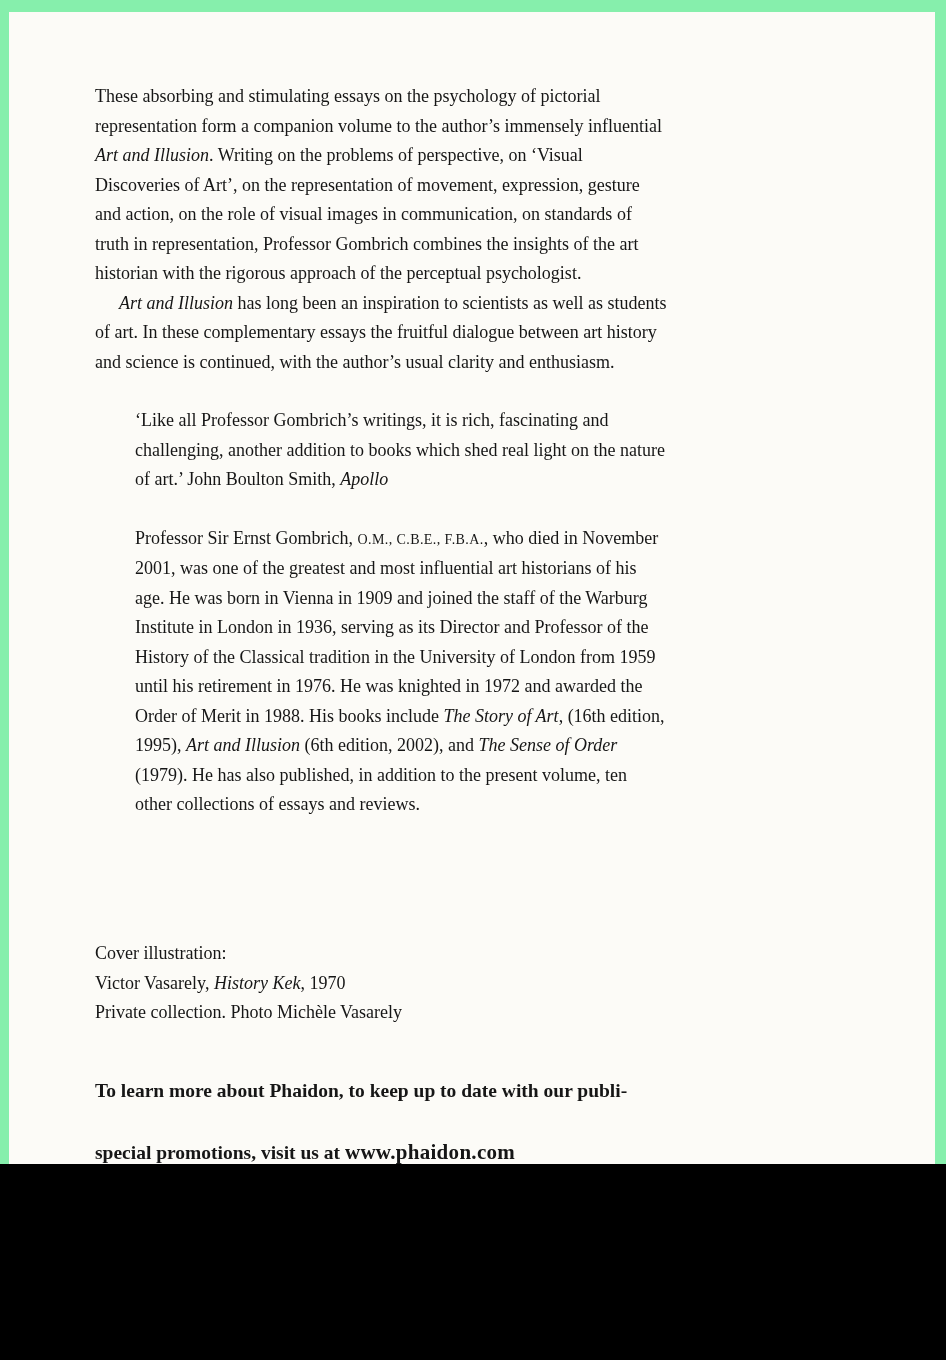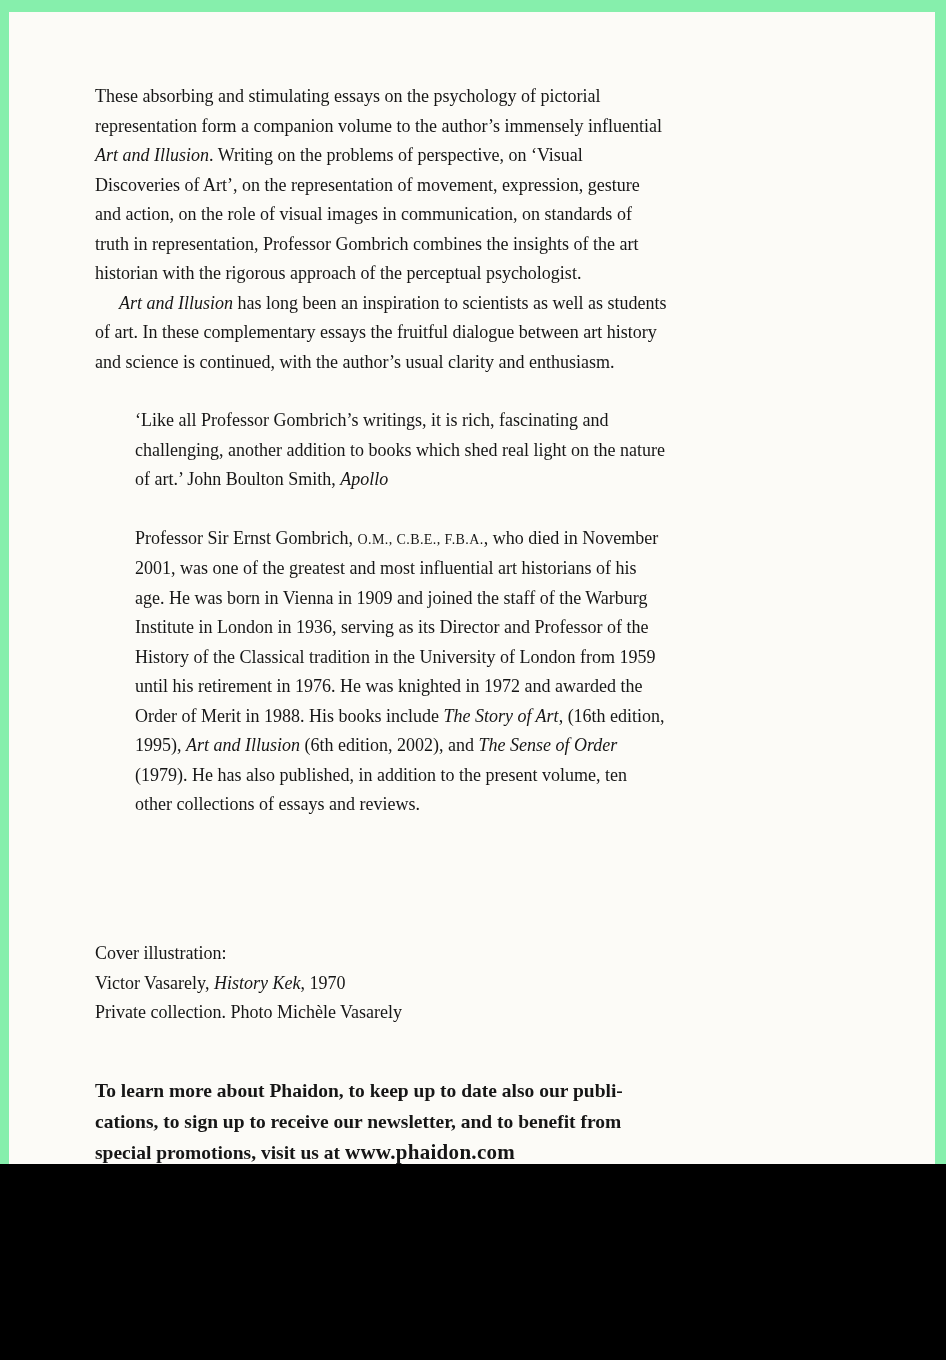--- a/index.html
+++ b/index.html
@@ -48,21 +48,21 @@
       <p class="para gap"><span>‘Like all Professor Gombrich’s writings, it is rich, fascinating and challenging, another addition to books which shed real light on the nature of art.’ John Boulton Smith, </span><span class="it">Apollo</span></p>
       <p class="para gap"><span>Professor Sir Ernst Gombrich, </span><span class="sc">O.M., C.B.E., F.B.A.</span><span>, who died in November 2001, was one of the greatest and most influential art historians of his age. He was born in Vienna in 1909 and joined the staff of the Warburg Institute in London in 1936, serving as its Director and Professor of the History of the Classical tradition in the University of London from 1959 until his retirement in 1976. He was knighted in 1972 and awarded the Order of Merit in 1988. His books include </span><span class="it">The Story of Art</span><span>, (16th edition, 1995), </span><span class="it">Art and Illusion</span><span> (6th edition, 2002), and </span><span class="it">The Sense of Order</span><span> (1979). He has also published, in addition to the present volume, ten other collections of essays and reviews.</span></p>
     </div>
 
     <div class="cover-note">
       <div>Cover illustration:</div>
       <div><span>Victor Vasarely, </span><span class="it">History Kek</span><span>, 1970</span></div>
       <div>Private collection. Photo Michèle Vasarely</div>
     </div>
 
-    <div class="promo"><span>To learn more about Phaidon, to keep up to date also our publi-</span><br><span>cations, to sign up to receive our newsletter, and to benefit from</span><br><span>special promotions, visit us at </span><span class="big">www.phaidon.com</span></div>
+    <div class="promo"><span>To learn more about Phaidon, to keep up to date with our publi-</span><br><br><span>special promotions, visit us at </span><span class="big">www.phaidon.com</span></div>
 
     <div class="barcode-block">
       <div class="isbn-line">ISBN 978-0-7148-3243-2</div>
       <div class="price-line">90000</div>
       <div class="bars">
           <i class="on g"></i>
           <i class="g"></i>
           <i class="on g"></i>
           <i></i>
           <i class="on"></i>

